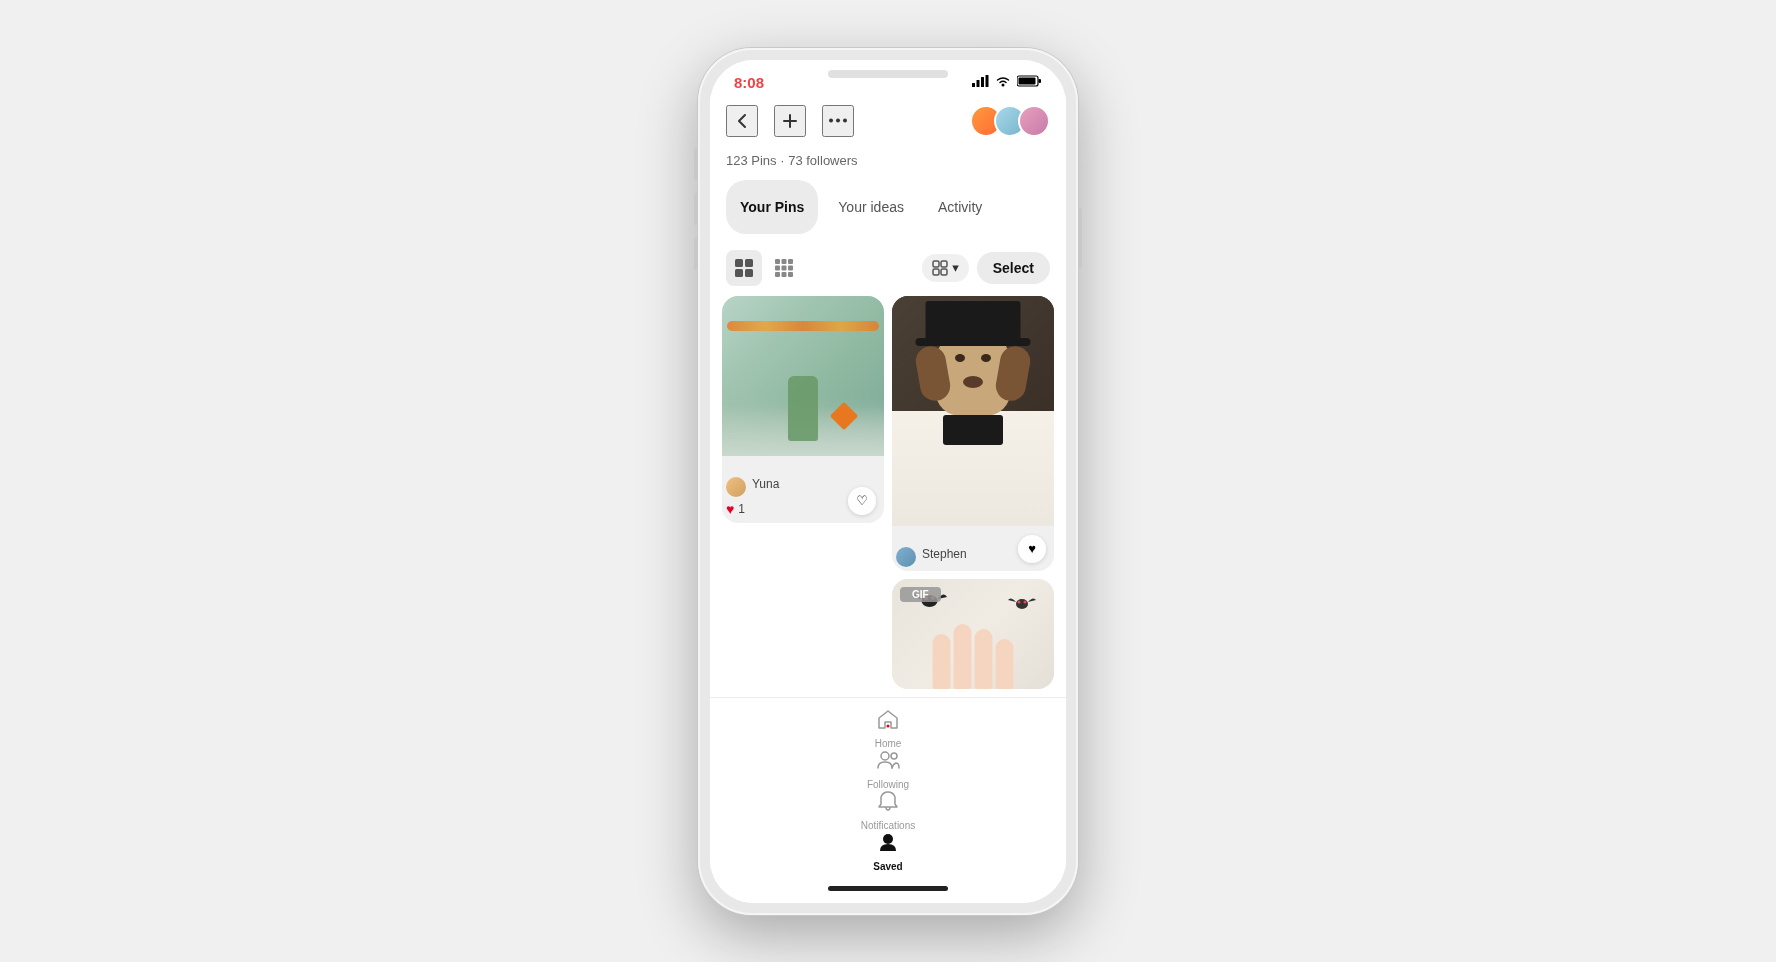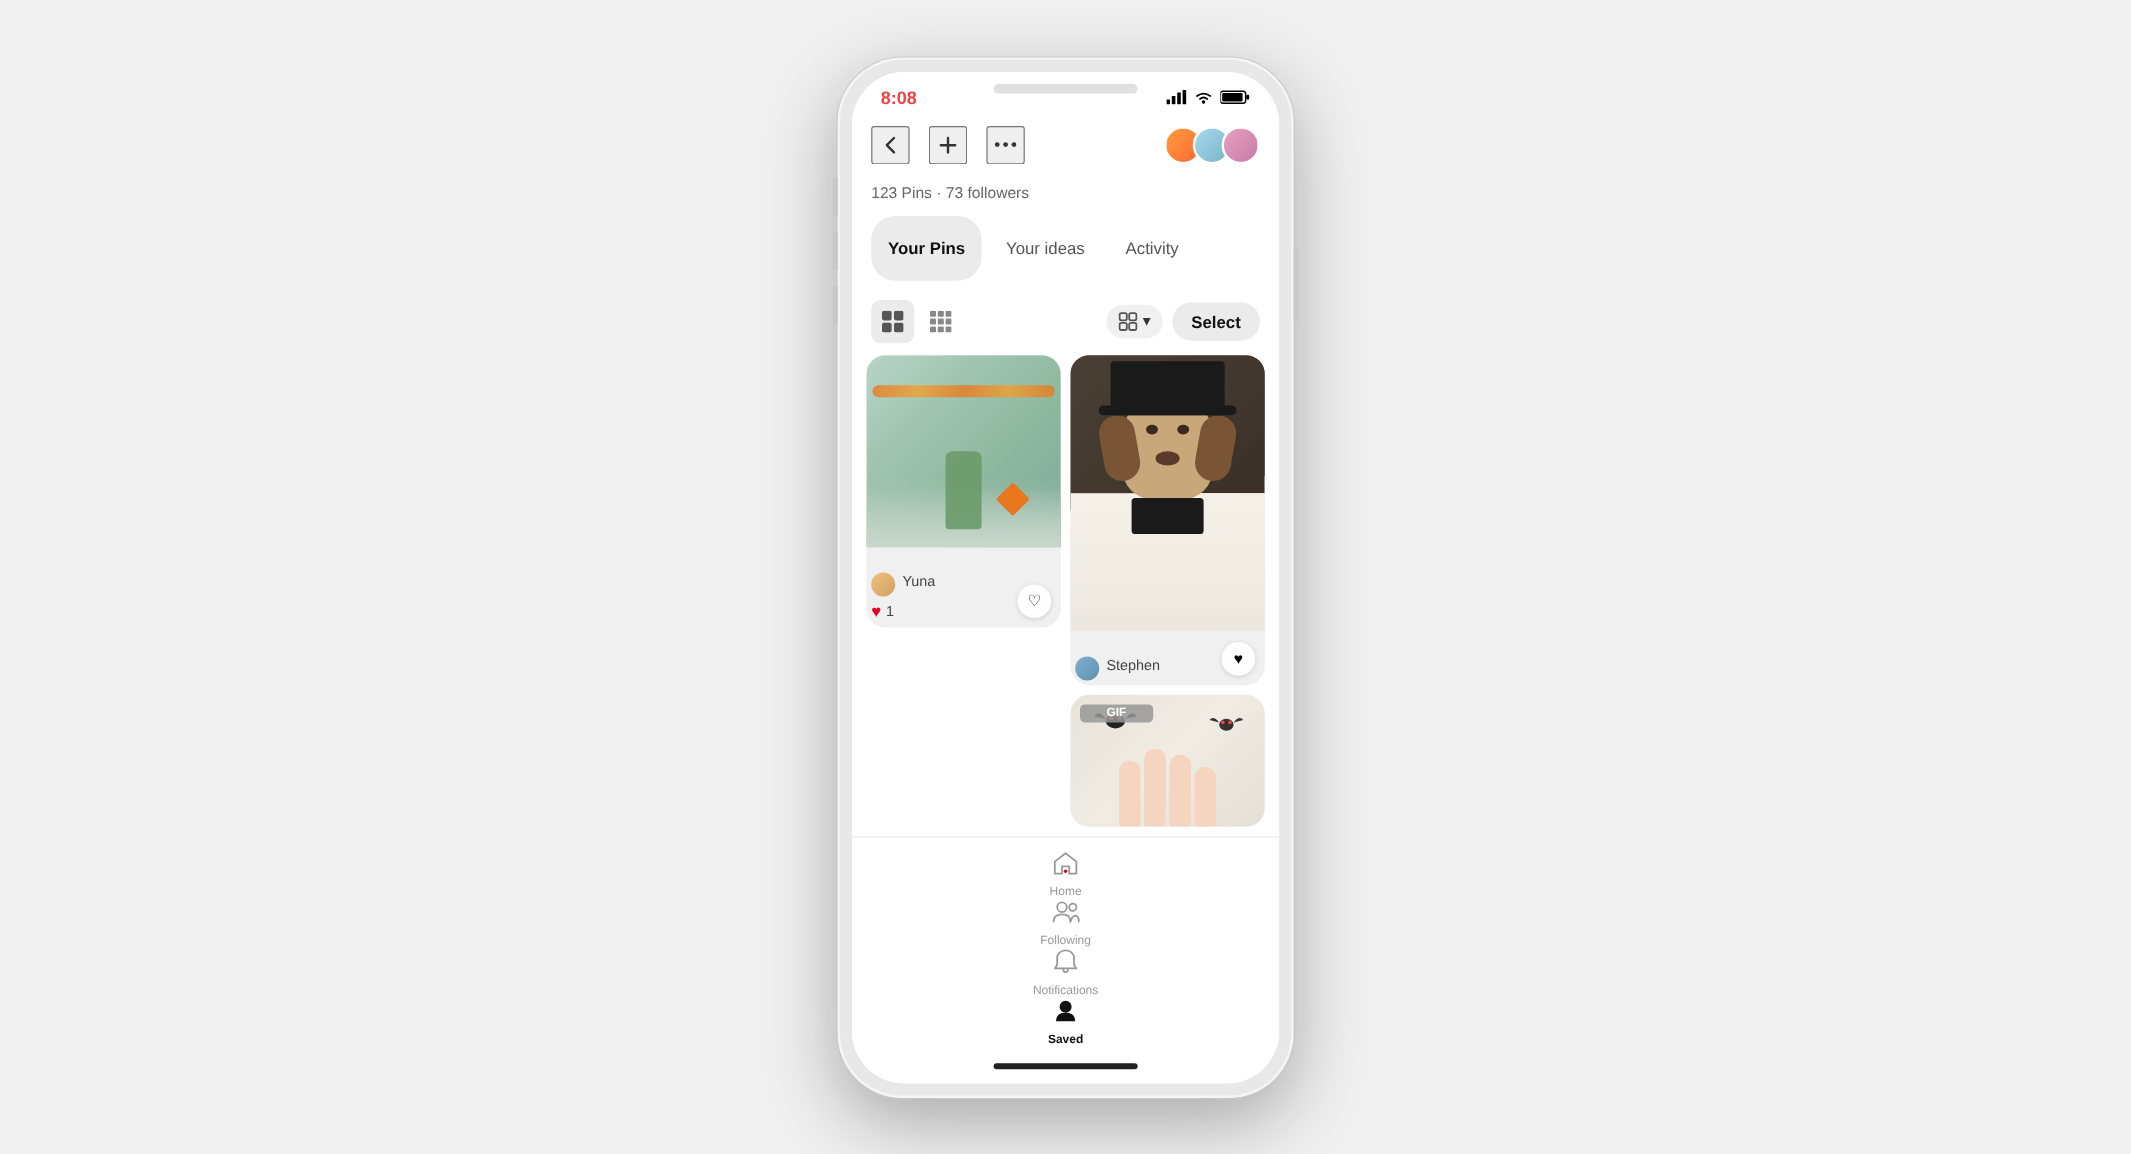--- a/index.html
+++ b/index.html
@@ -359,21 +359,21 @@
     }
 
     .gif-badge {
       position: absolute;
       top: 8px;
       left: 8px;
       background: rgba(150,150,150,0.85);
       color: #fff;
       font-size: 10px;
       font-weight: 700;
-      padding: 2px 22px;
+      padding: 2px 12px;
       border-radius: 4px;
     }
 
     
     .bottom-nav {
       display: flex;
       align-items: center;
       justify-content: space-around;
       padding: 10px 0 6px;
       border-top: 1px solid #ebebeb;

